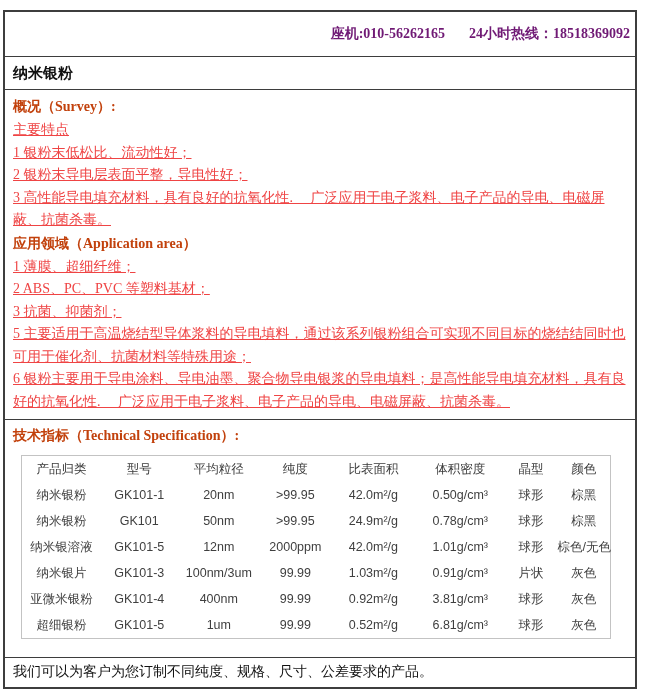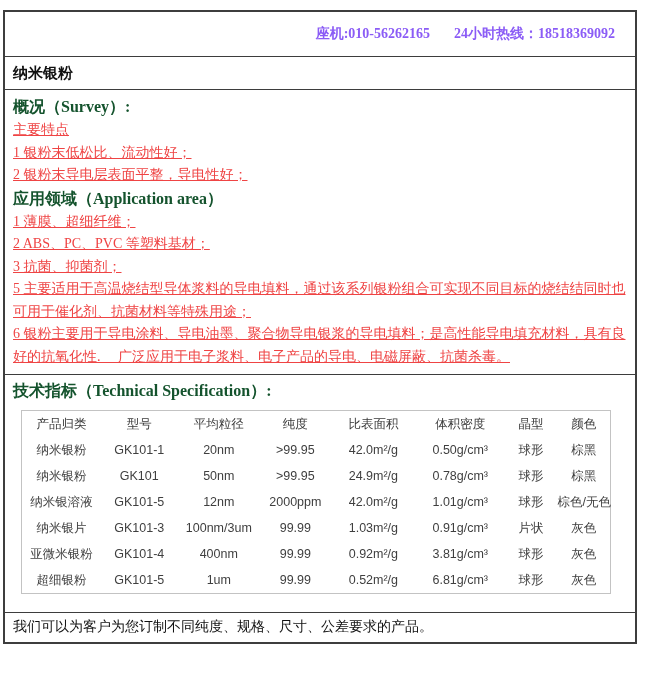--- a/index.html
+++ b/index.html
@@ -7,36 +7,36 @@
     width:650px;height:697px;position:relative;overflow:hidden;
     font-family:"Liberation Serif","DejaVu Serif",serif;
     color:#1c1c1c;
   }
   .frame{
     position:absolute;left:3px;top:10px;width:630px;
     border:2px solid #3d3d3d;background:#fff;
   }
   .header-bar{
     height:44px;display:flex;align-items:center;justify-content:flex-end;
-    gap:24px;padding-right:20px;
-    font-size:14px;font-weight:bold;color:#8b5cf6;
+    gap:24px;padding-right:5px;
+    font-size:14px;font-weight:bold;color:#701a75;
     border-bottom:1.5px solid #3d3d3d;
   }
   .title-bar{
     height:32px;line-height:32px;padding-left:8px;
     font-size:15px;font-weight:bold;color:#111;
     border-bottom:1.5px solid #3d3d3d;
   }
   .content-section{
     padding:5px 8px 6px 8px;
     font-size:14px;line-height:22.5px;
     border-bottom:1.5px solid #3d3d3d;
   }
   .sec-heading{
-    font-weight:bold;font-size:16px;color:#14532d;
+    font-weight:bold;font-size:14px;color:#c2410c;
     line-height:24px;
   }
   .body-line{color:#ef4444;text-decoration:underline;}
   .spec-section{
     padding:4px 8px 0 8px;
     border-bottom:1.5px solid #3d3d3d;
   }
   table.spec{
     margin:7px 12px 18px 8px;
     width:590px;border-collapse:collapse;table-layout:fixed;
@@ -65,20 +65,21 @@
   </div>
 
   <div class="title-bar">纳米银粉</div>
 
   <div class="content-section">
     <div class="sec-heading">概况（Survey）:</div>
     <div class="body-line">主要特点</div>
     <div>
         <div class="body-line">1 银粉末低松比、流动性好；</div>
         <div class="body-line">2 银粉末导电层表面平整，导电性好；</div>
+        <div class="body-line">3 高性能导电填充材料，具有良好的抗氧化性.　 广泛应用于电子浆料、电子产品的导电、电磁屏蔽、抗菌杀毒。</div>
       </div>
 
     <div class="sec-heading">应用领域（Application area）</div>
     <div>
         <div class="body-line">1 薄膜、超细纤维；</div>
         <div class="body-line">2 ABS、PC、PVC 等塑料基材；</div>
         <div class="body-line">3 抗菌、抑菌剂；</div>
         <div class="body-line">5 主要适用于高温烧结型导体浆料的导电填料，通过该系列银粉组合可实现不同目标的烧结结同时也可用于催化剂、抗菌材料等特殊用途；</div>
         <div class="body-line">6 银粉主要用于导电涂料、导电油墨、聚合物导电银浆的导电填料；是高性能导电填充材料，具有良好的抗氧化性.　 广泛应用于电子浆料、电子产品的导电、电磁屏蔽、抗菌杀毒。</div>
       </div>

